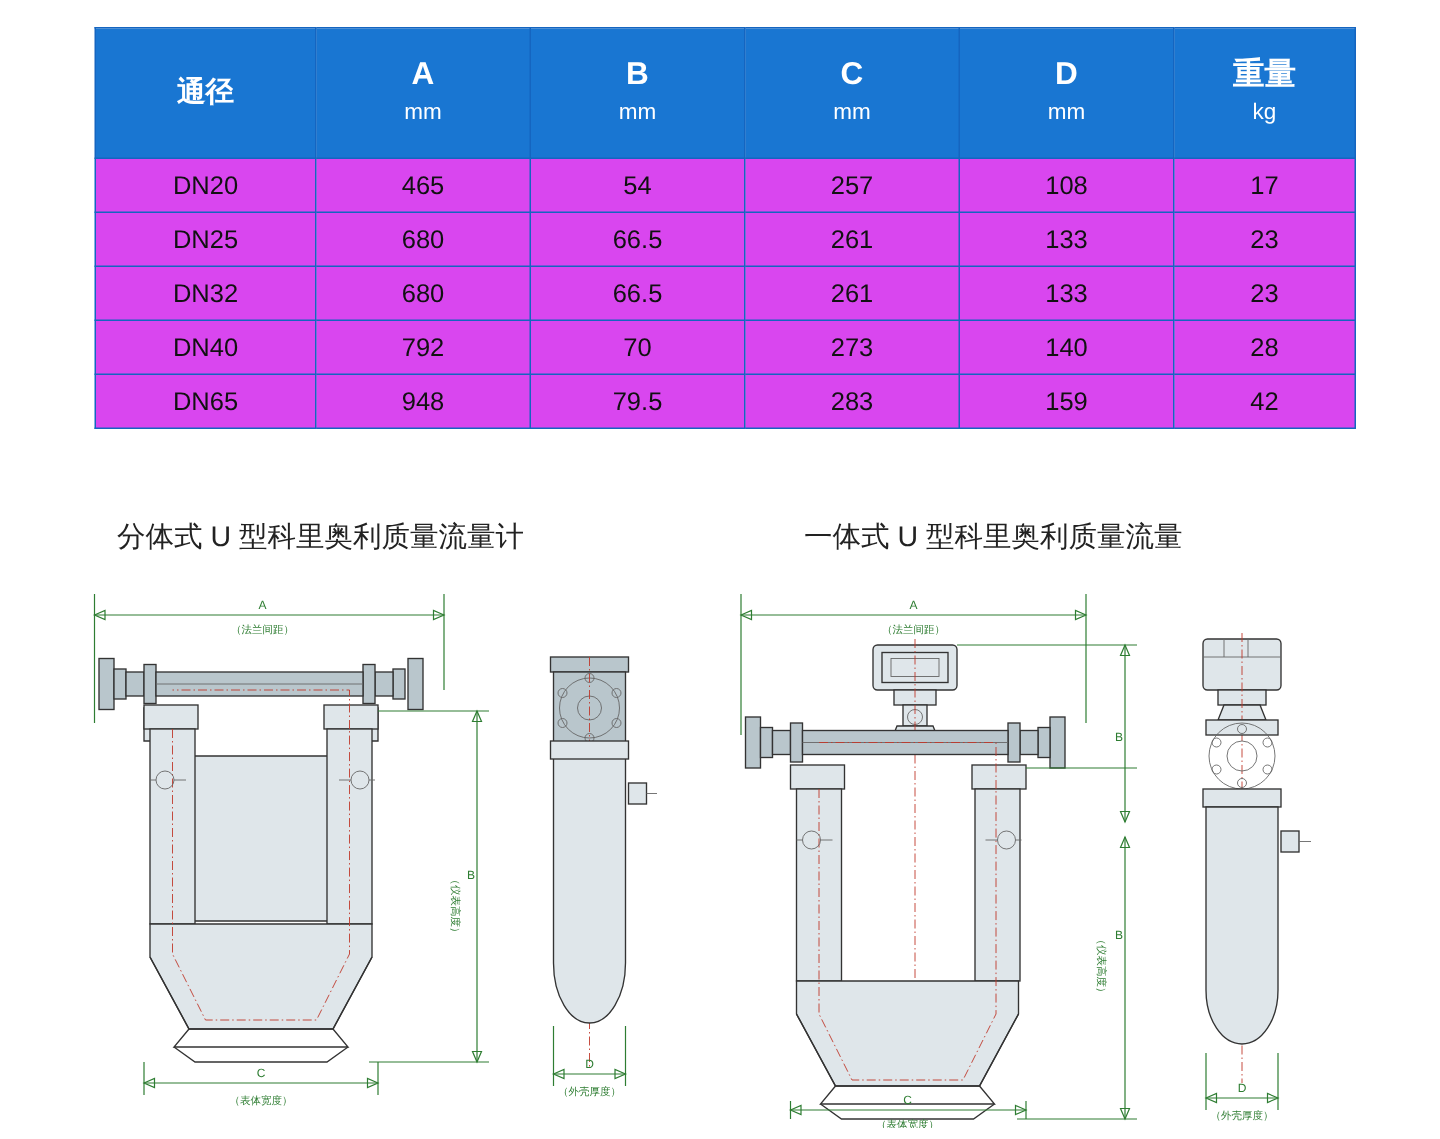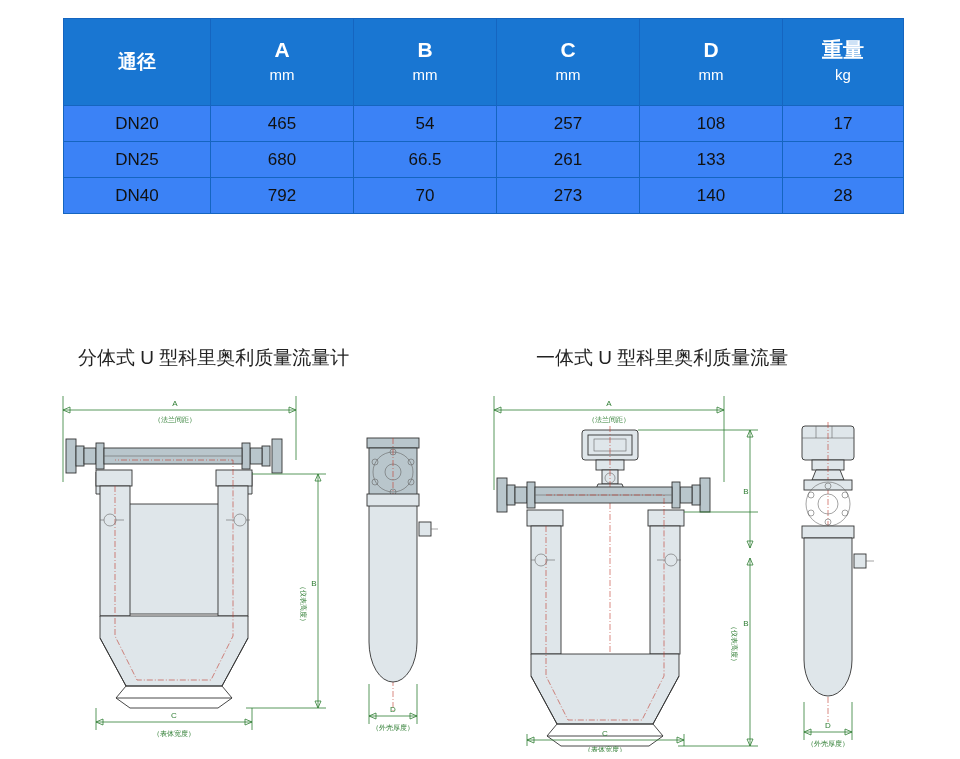--- a/index.html
+++ b/index.html
@@ -57,21 +57,21 @@
   }
   .hd-single {
     font-size: 19px;
     line-height: 24px;
     display: block;
   }
   table.spec tbody td {
     height: 35px;
     font-size: 17px;
     color: #111;
-    background: #3b82f6;
+    background: #d946ef;
     padding: 0;
   }
 
   
   .captions {
     position: absolute;
     top: 345px;
     left: 0;
     width: 960px;
     height: 30px;
@@ -150,26 +150,42 @@
         </tr>
         <tr>
           <td>DN25</td>
           <td>680</td>
           <td>66.5</td>
           <td>261</td>
           <td>133</td>
           <td>23</td>
         </tr>
         <tr>
+          <td>DN32</td>
+          <td>680</td>
+          <td>66.5</td>
+          <td>261</td>
+          <td>133</td>
+          <td>23</td>
+        </tr>
+        <tr>
           <td>DN40</td>
           <td>792</td>
           <td>70</td>
           <td>273</td>
           <td>140</td>
           <td>28</td>
+        </tr>
+        <tr>
+          <td>DN65</td>
+          <td>948</td>
+          <td>79.5</td>
+          <td>283</td>
+          <td>159</td>
+          <td>42</td>
         </tr>
       </tbody>
     </table>
   </div>
 
   <div class="captions">
     <div class="caption left">分体式 U 型科里奥利质量流量计</div>
     <div class="caption right">一体式 U 型科里奥利质量流量</div>
   </div>
 

